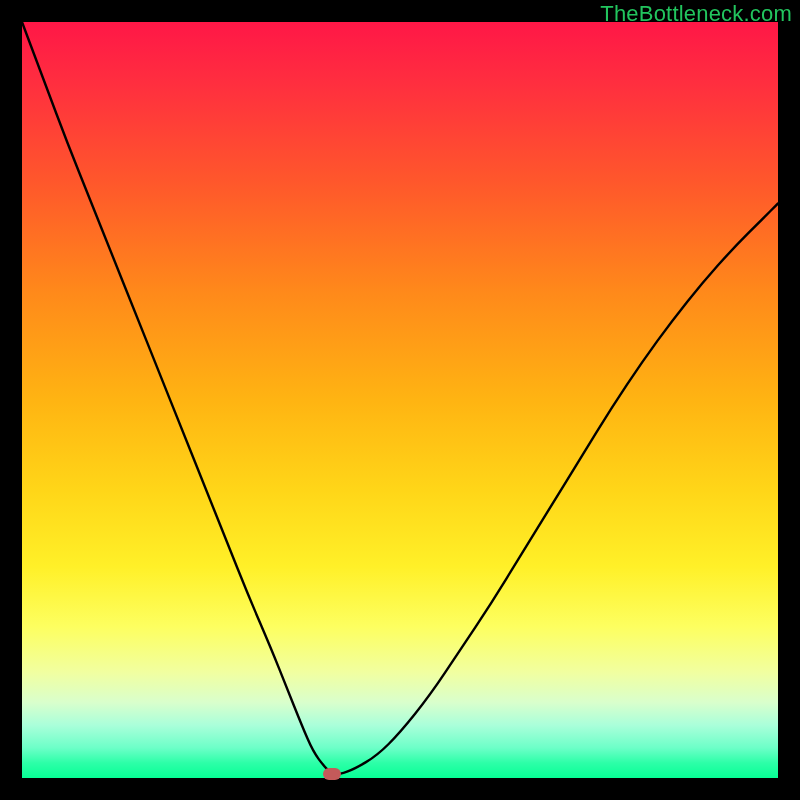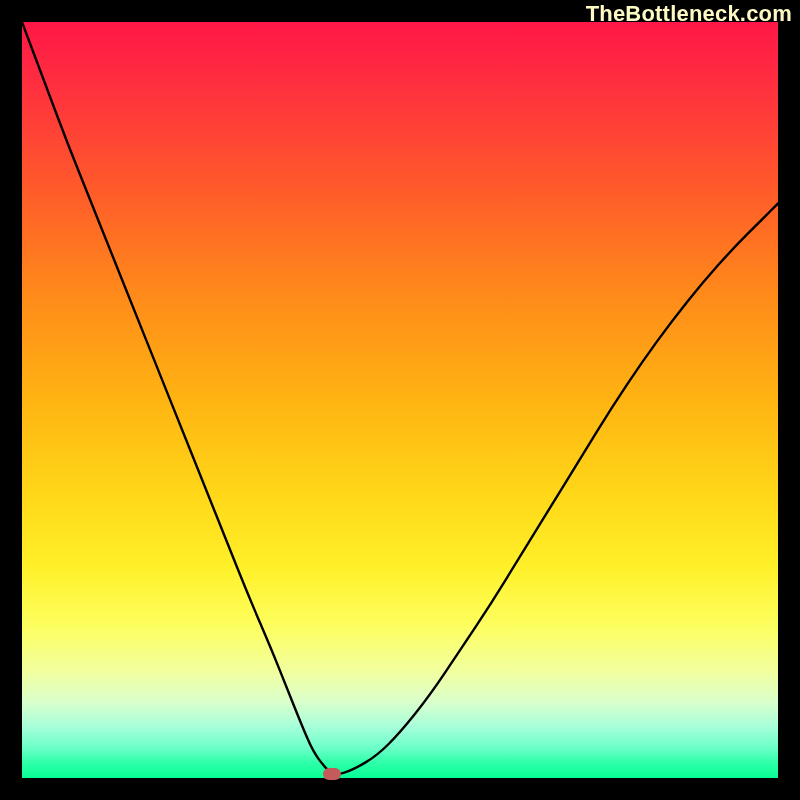--- a/index.html
+++ b/index.html
@@ -37,23 +37,23 @@
       #aaffda 93%,
       #6dffc8 96%,
       #2dffa8 98%,
       #07ff95 100%
     );
   }
   .watermark {
     position: absolute;
     top: 1px;
     right: 8px;
-    color: #fef9c3;
+    color: #22c55e;
     font-size: 22px;
-    font-weight: 700;
+    font-weight: 400;
     letter-spacing: 0.2px;
   }
   svg.curve {
     position: absolute;
     left: 0;
     top: 0;
     width: 756px;
     height: 756px;
   }
   .min-marker {

